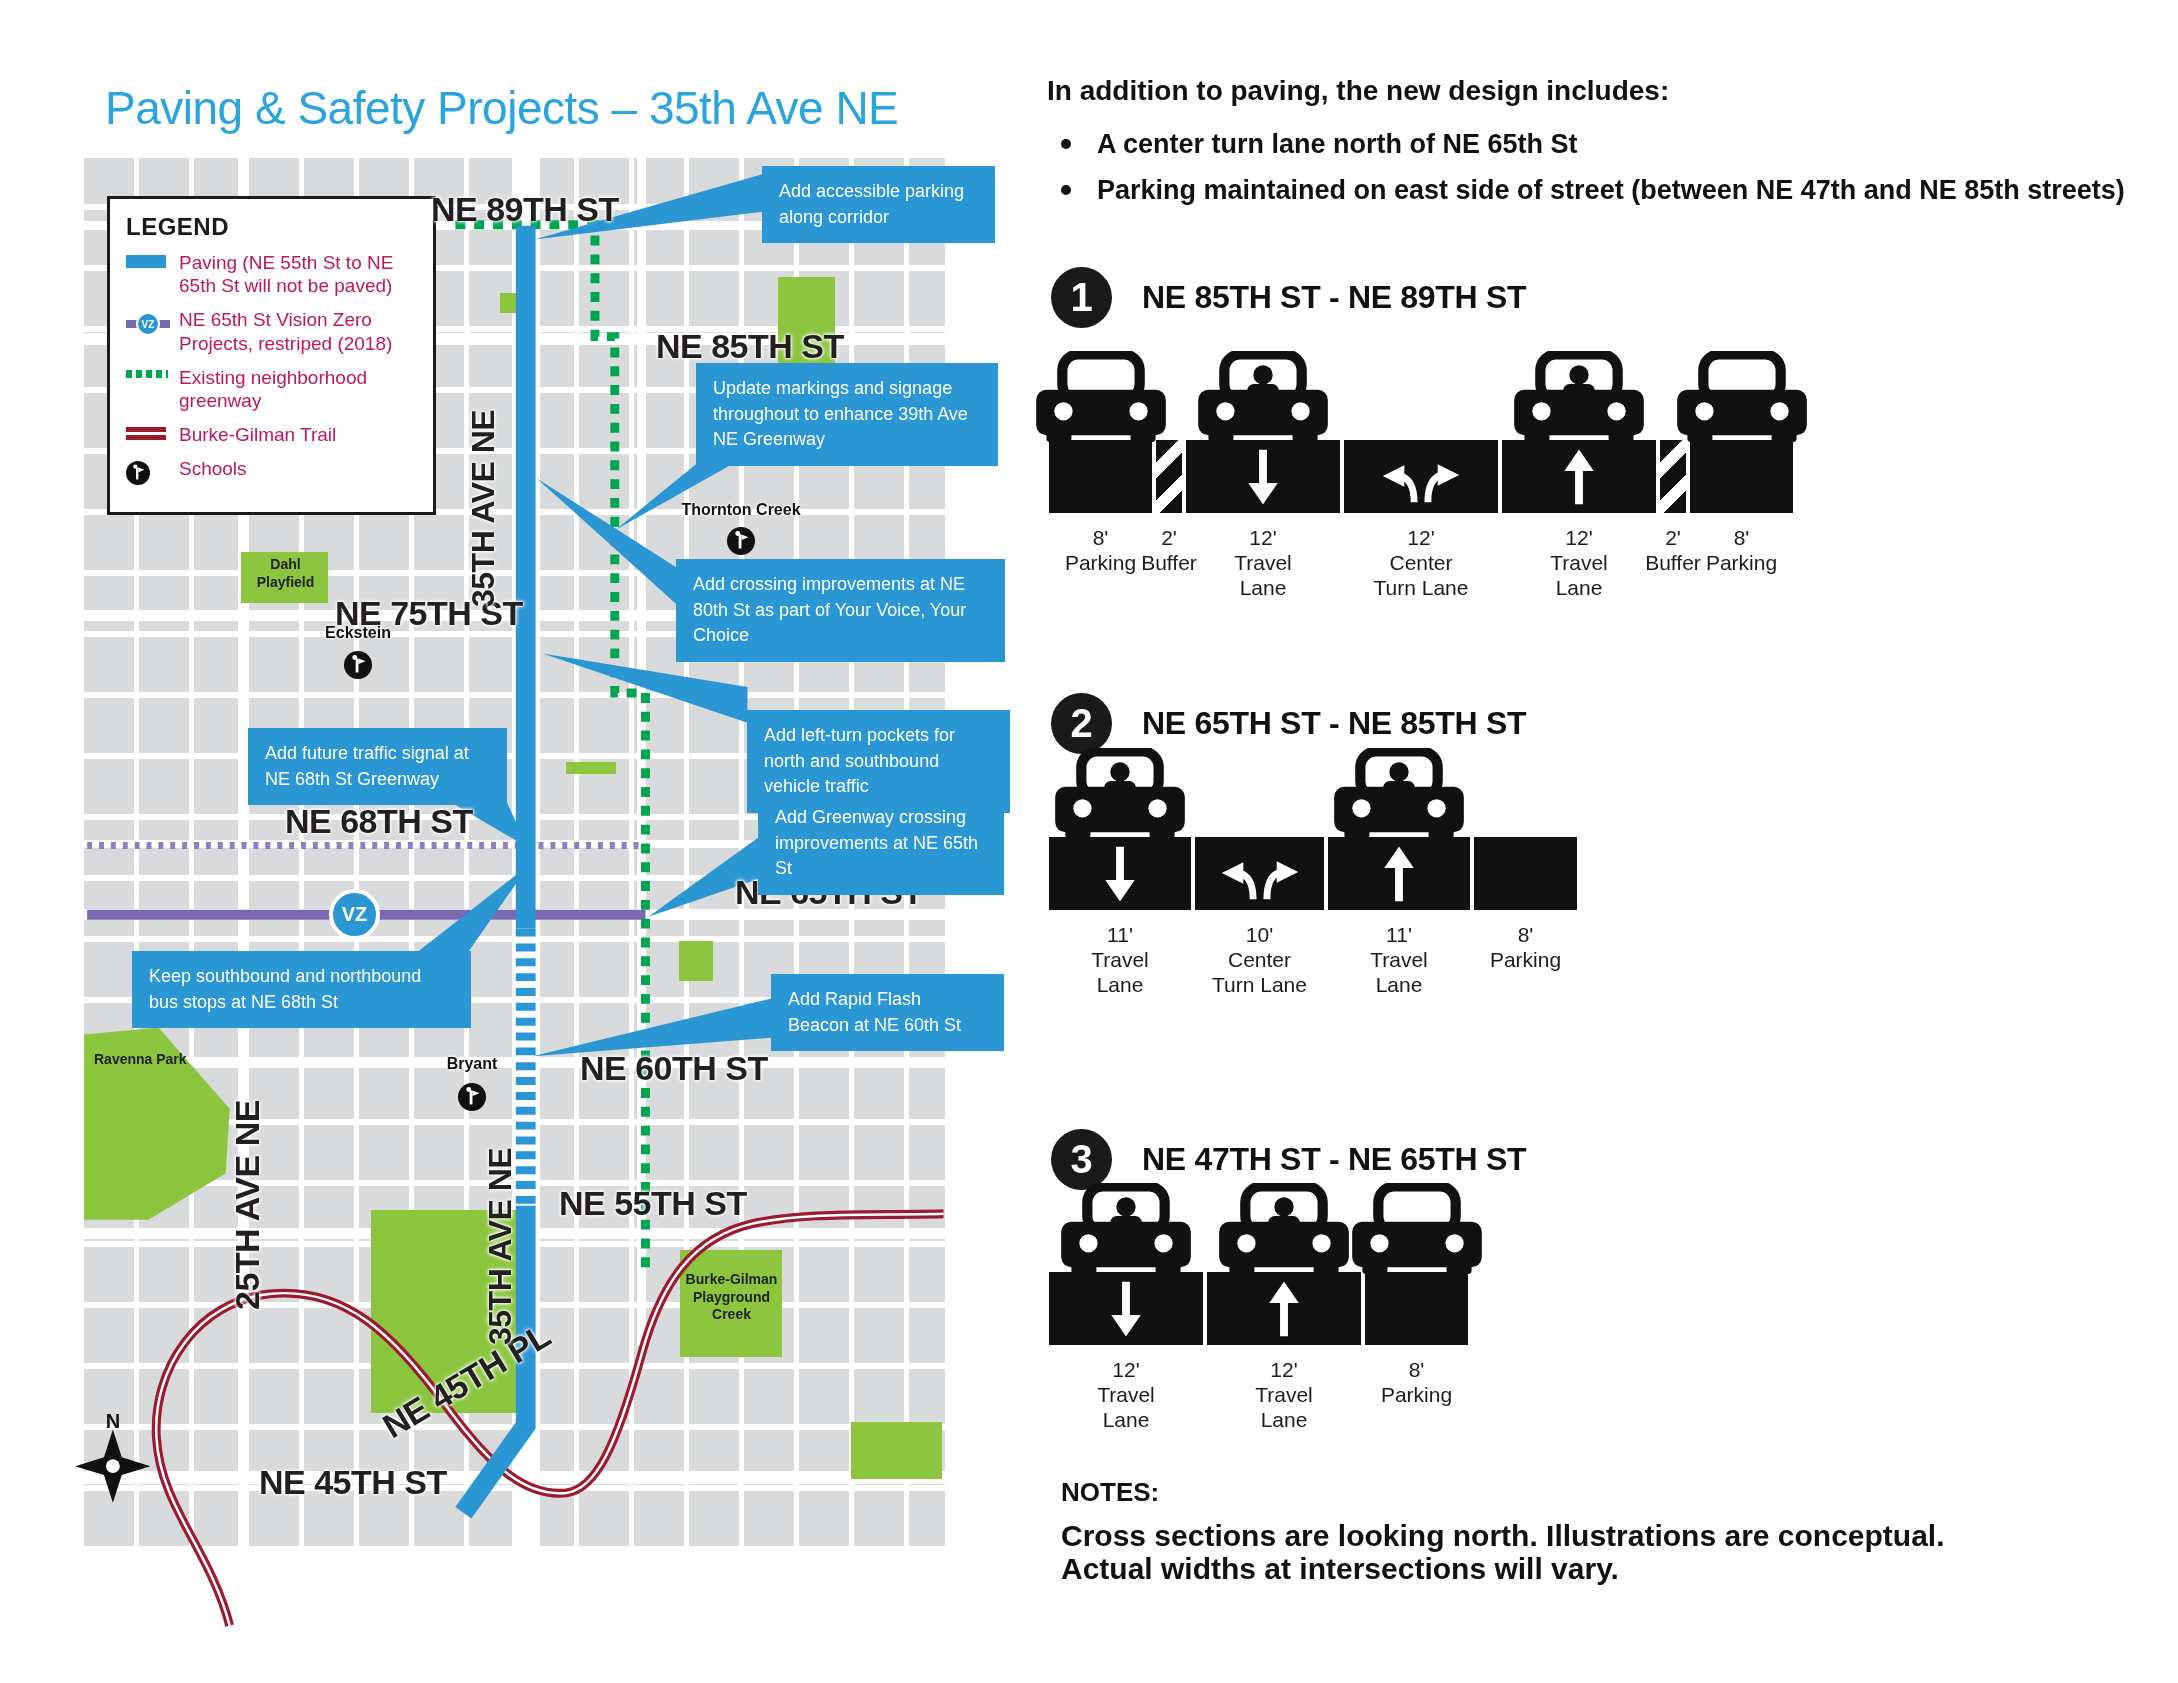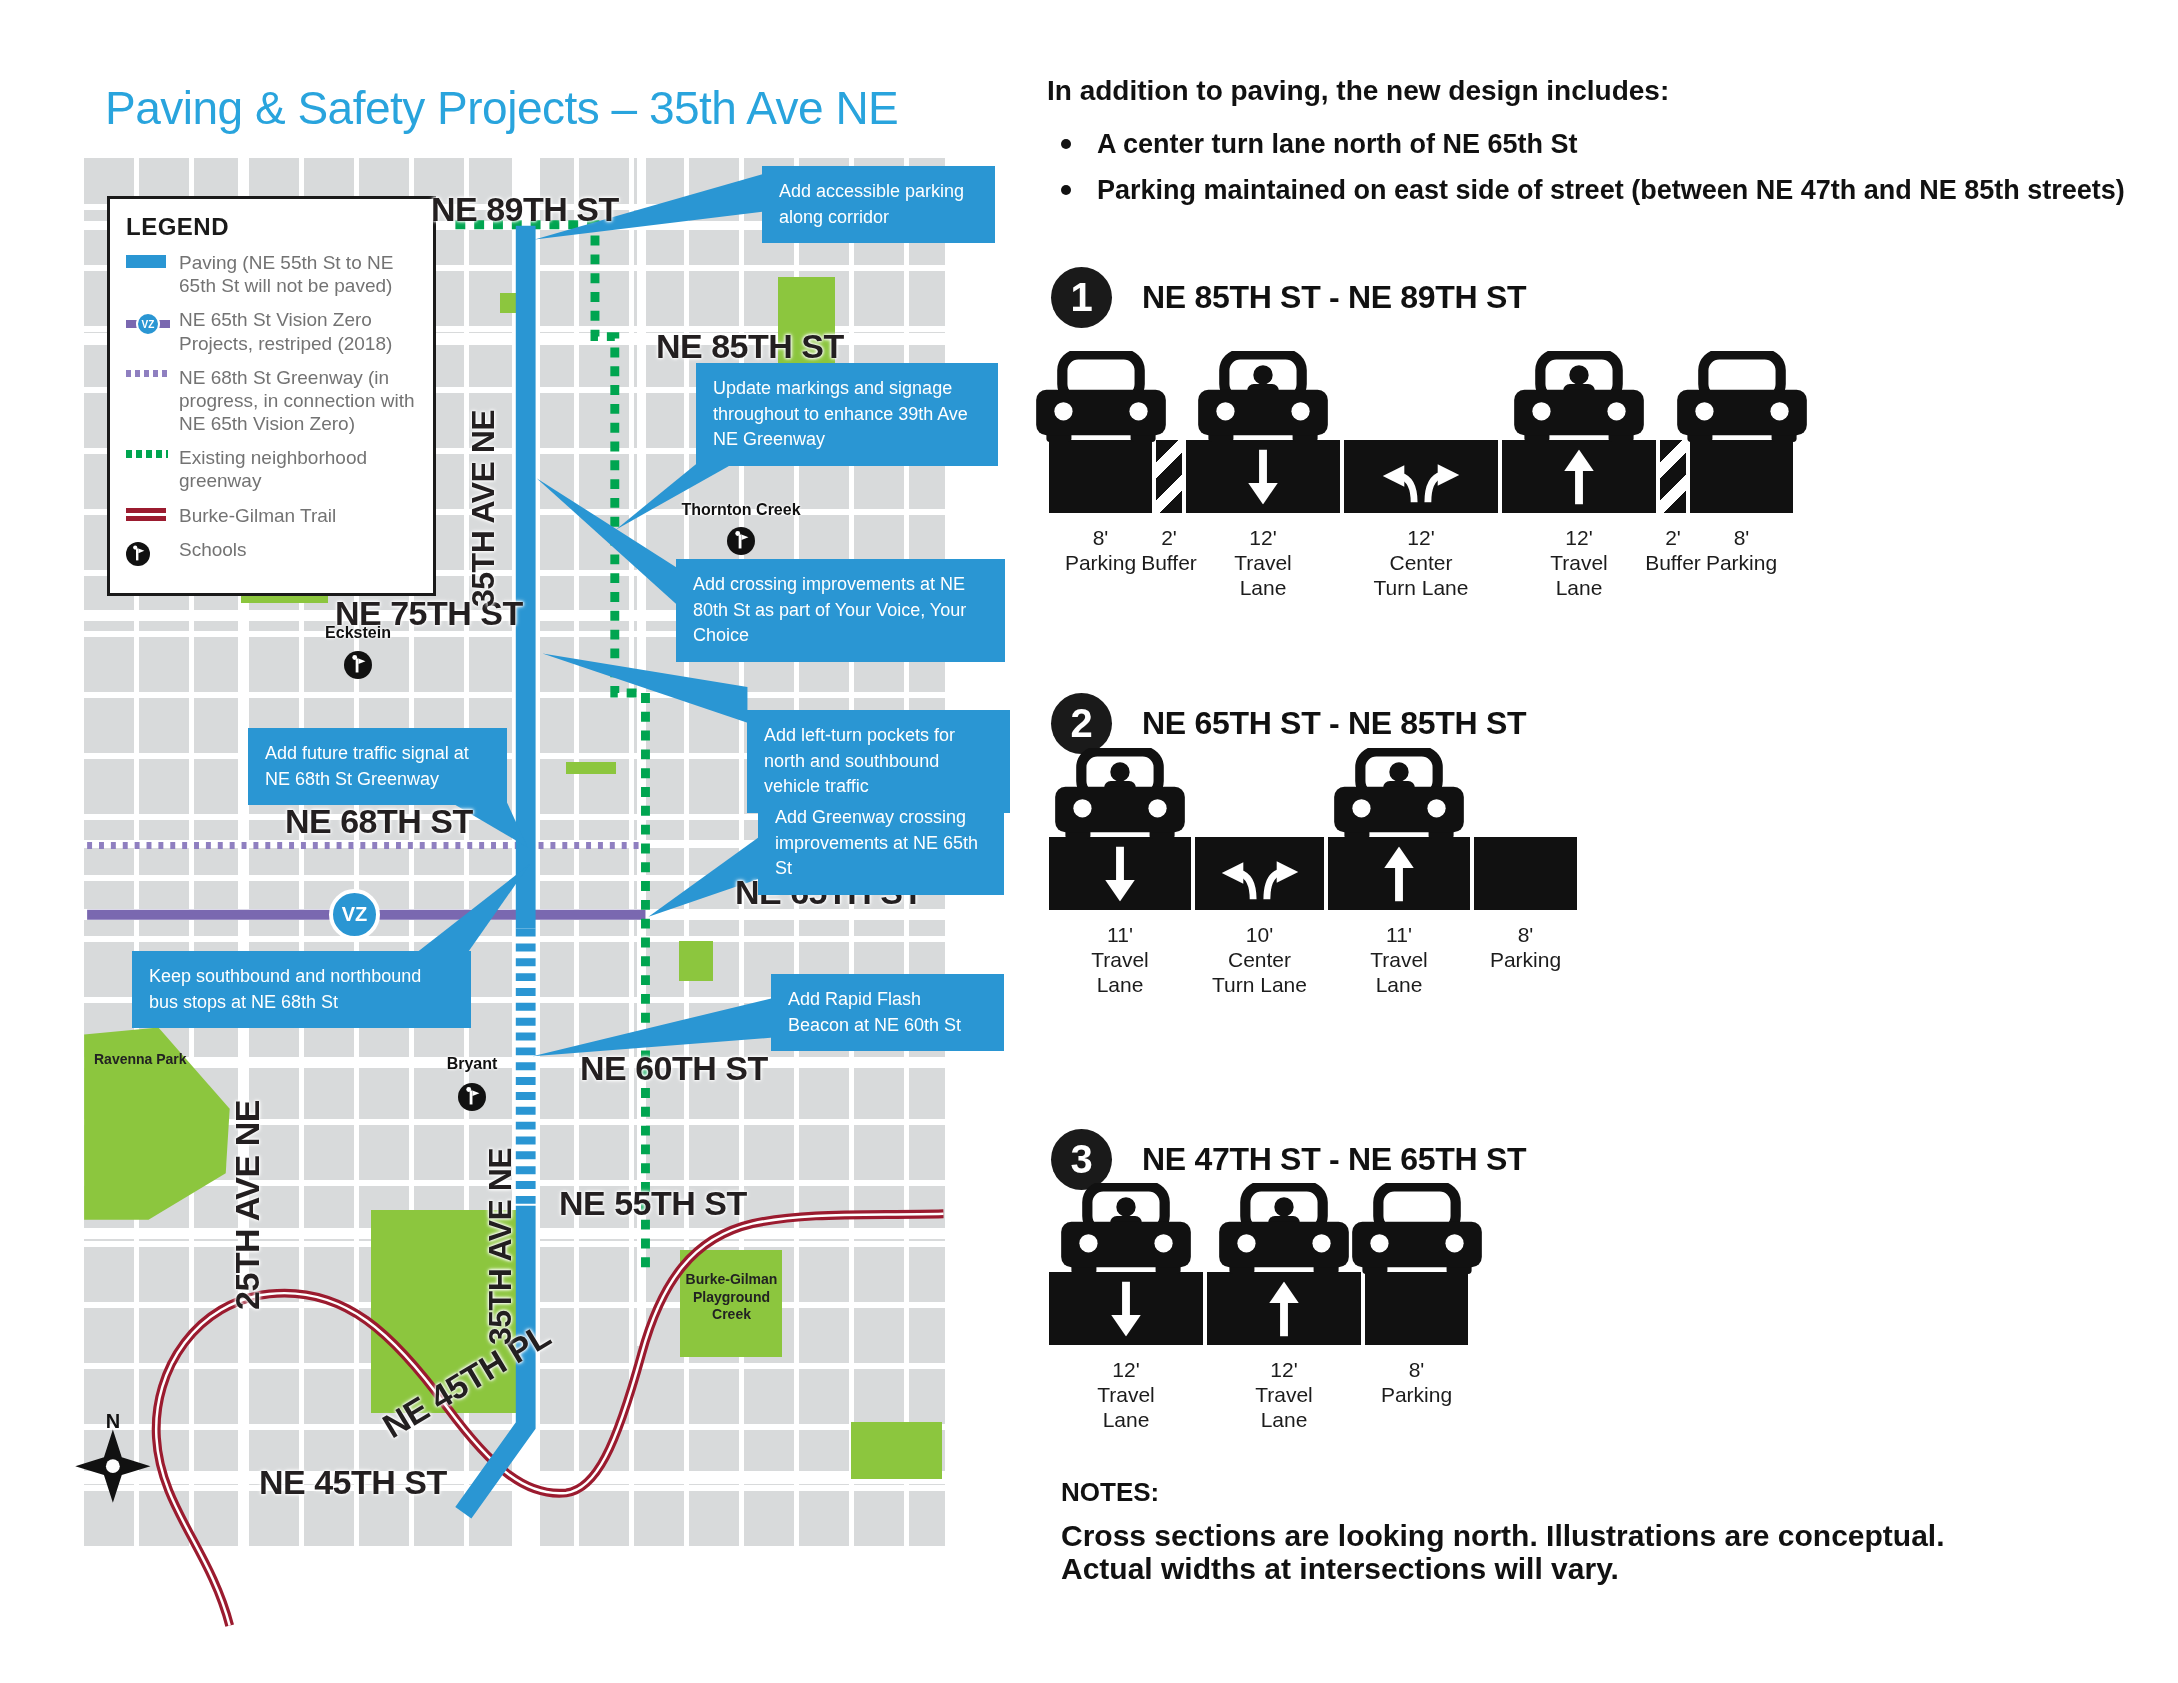--- a/index.html
+++ b/index.html
@@ -54,21 +54,21 @@
     font-weight:bold;font-size:20px;color:#111;
   }
   
   #legend{
     position:absolute;left:107px;top:196px;width:329px;background:#fff;
     border:3px solid #1a1a1a;box-sizing:border-box;padding:14px 16px 16px 16px;
   }
   #legend-title{font-weight:bold;font-size:24px;letter-spacing:0.5px;margin-bottom:10px;color:#1a1a1a;}
   .legend-item{display:flex;align-items:flex-start;margin-bottom:11px;}
   .legend-icon{width:53px;flex:0 0 53px;display:flex;align-items:center;justify-content:flex-start;margin-top:4px;}
-  .legend-label{font-size:19px;line-height:1.22;color:#737373;}
+  .legend-label{font-size:19px;line-height:1.22;color:#be185d;}
   
   #intro-heading{position:absolute;left:1047px;top:75px;font-size:28px;font-weight:bold;color:#111;}
   .intro-bullet{position:absolute;left:1061px;display:flex;align-items:flex-start;width:1069px;}
   .bullet-dot{width:10px;height:10px;border-radius:50%;background:#111;margin:10px 26px 0 0;flex:0 0 10px;}
   .bullet-text{font-size:27px;font-weight:bold;color:#111;}
   .section-header{position:absolute;left:1051px;display:flex;align-items:center;}
   .section-badge{
     width:61px;height:61px;border-radius:50%;background:#1a1a1a;color:#fff;
     font-size:40px;font-weight:bold;display:flex;align-items:center;justify-content:center;flex:0 0 61px;
   }
@@ -166,26 +166,20 @@
           <span class="legend-label">Paving (NE 55th St to NE 65th St will not be paved)</span>
         </div>
         <div class="legend-item">
           <span class="legend-icon">
             <span style="position:relative;display:inline-block;width:44px;height:24px;">
       <span style="position:absolute;left:0;top:8px;width:44px;height:8px;background:var(--purple);"></span>
       <span style="position:absolute;left:10px;top:0;width:24px;height:24px;border-radius:50%;background:var(--blue);border:2px solid #fff;box-sizing:border-box;color:#fff;font-size:10px;font-weight:bold;display:flex;align-items:center;justify-content:center;">VZ</span>
     </span>
           </span>
           <span class="legend-label">NE 65th St Vision Zero Projects, restriped (2018)</span>
-        </div>
-        <div class="legend-item">
-          <span class="legend-icon">
-            <span style="display:inline-block;width:42px;height:7px;background:repeating-linear-gradient(90deg,var(--purple_light) 0 5px,transparent 5px 9px);"></span>
-          </span>
-          <span class="legend-label">NE 68th St Greenway (in progress, in connection with NE 65th Vision Zero)</span>
         </div>
         <div class="legend-item">
           <span class="legend-icon">
             <span style="display:inline-block;width:42px;height:8px;background:repeating-linear-gradient(90deg,var(--greenway_green) 0 6px,transparent 6px 10px);"></span>
           </span>
           <span class="legend-label">Existing neighborhood greenway</span>
         </div>
         <div class="legend-item">
           <span class="legend-icon">
             <span style="display:inline-block;width:40px;height:13px;border-top:5px solid var(--trail_red);border-bottom:5px solid var(--trail_red);box-sizing:border-box;"></span>

